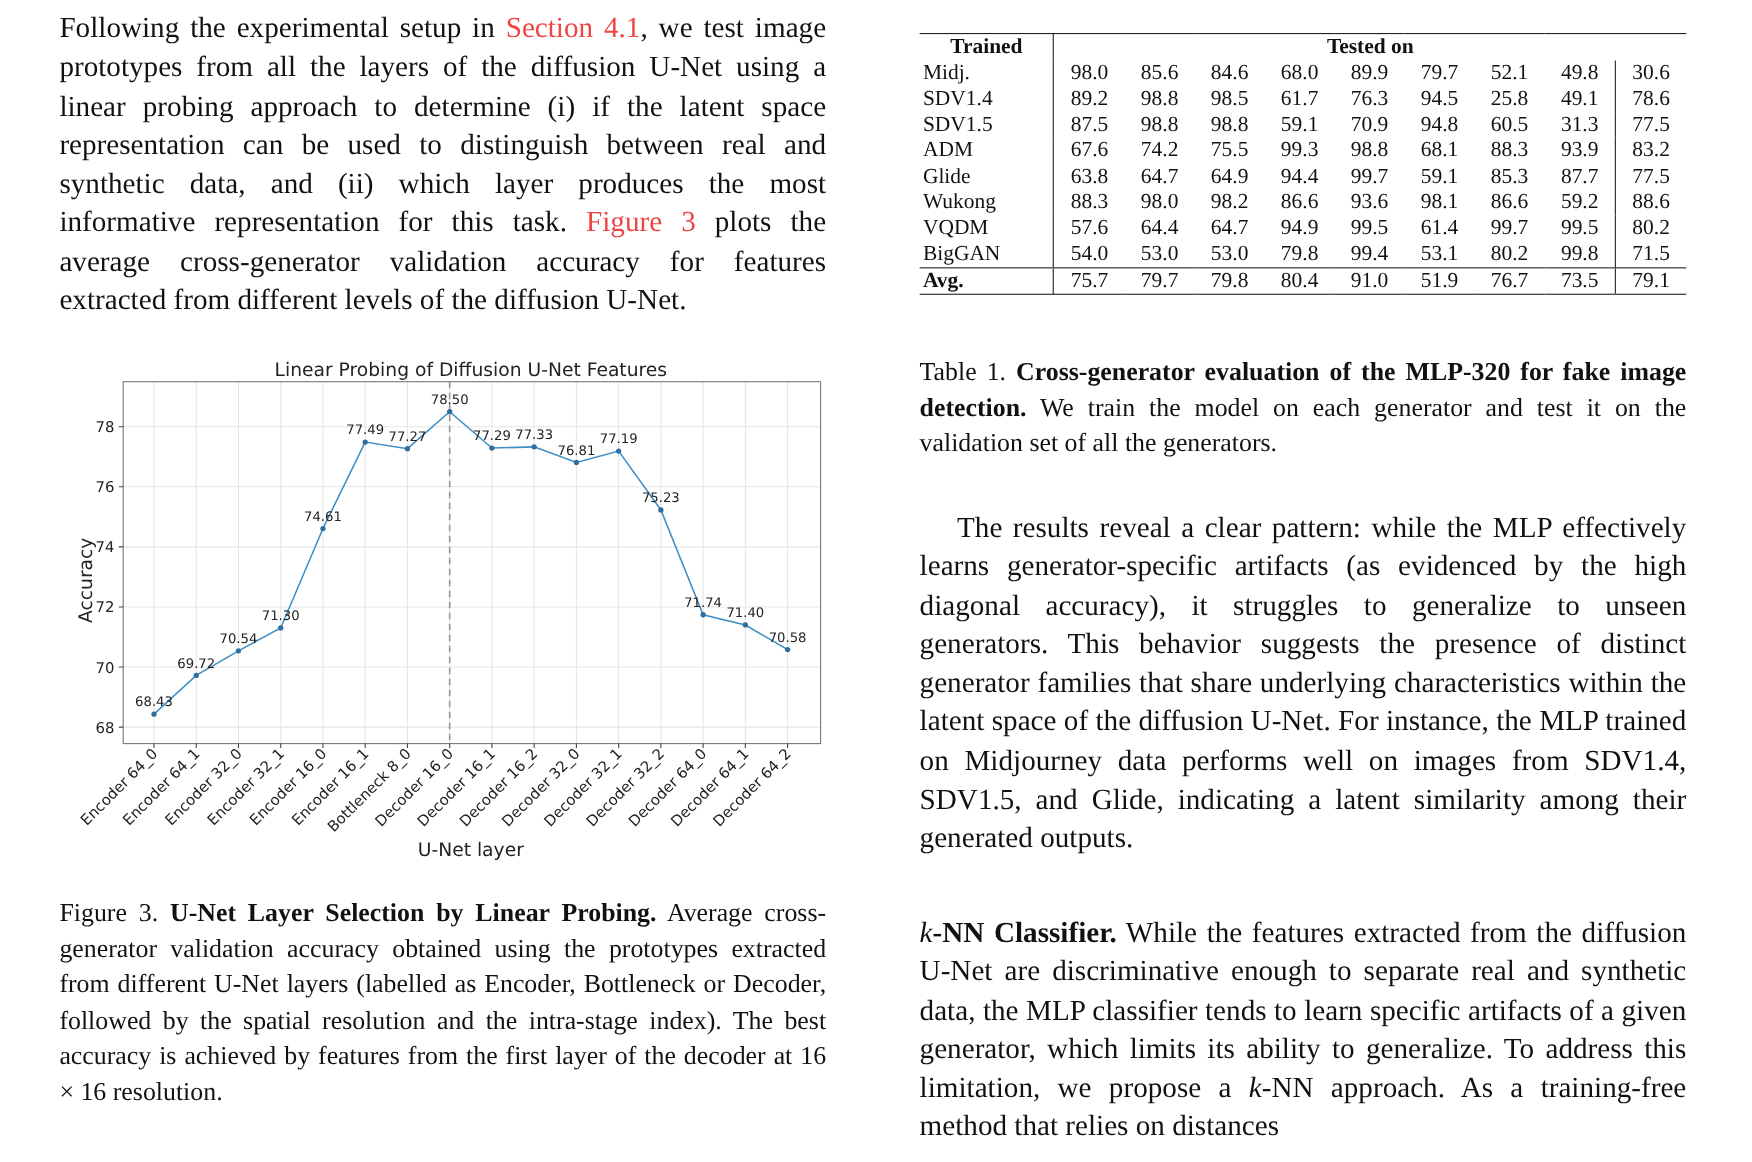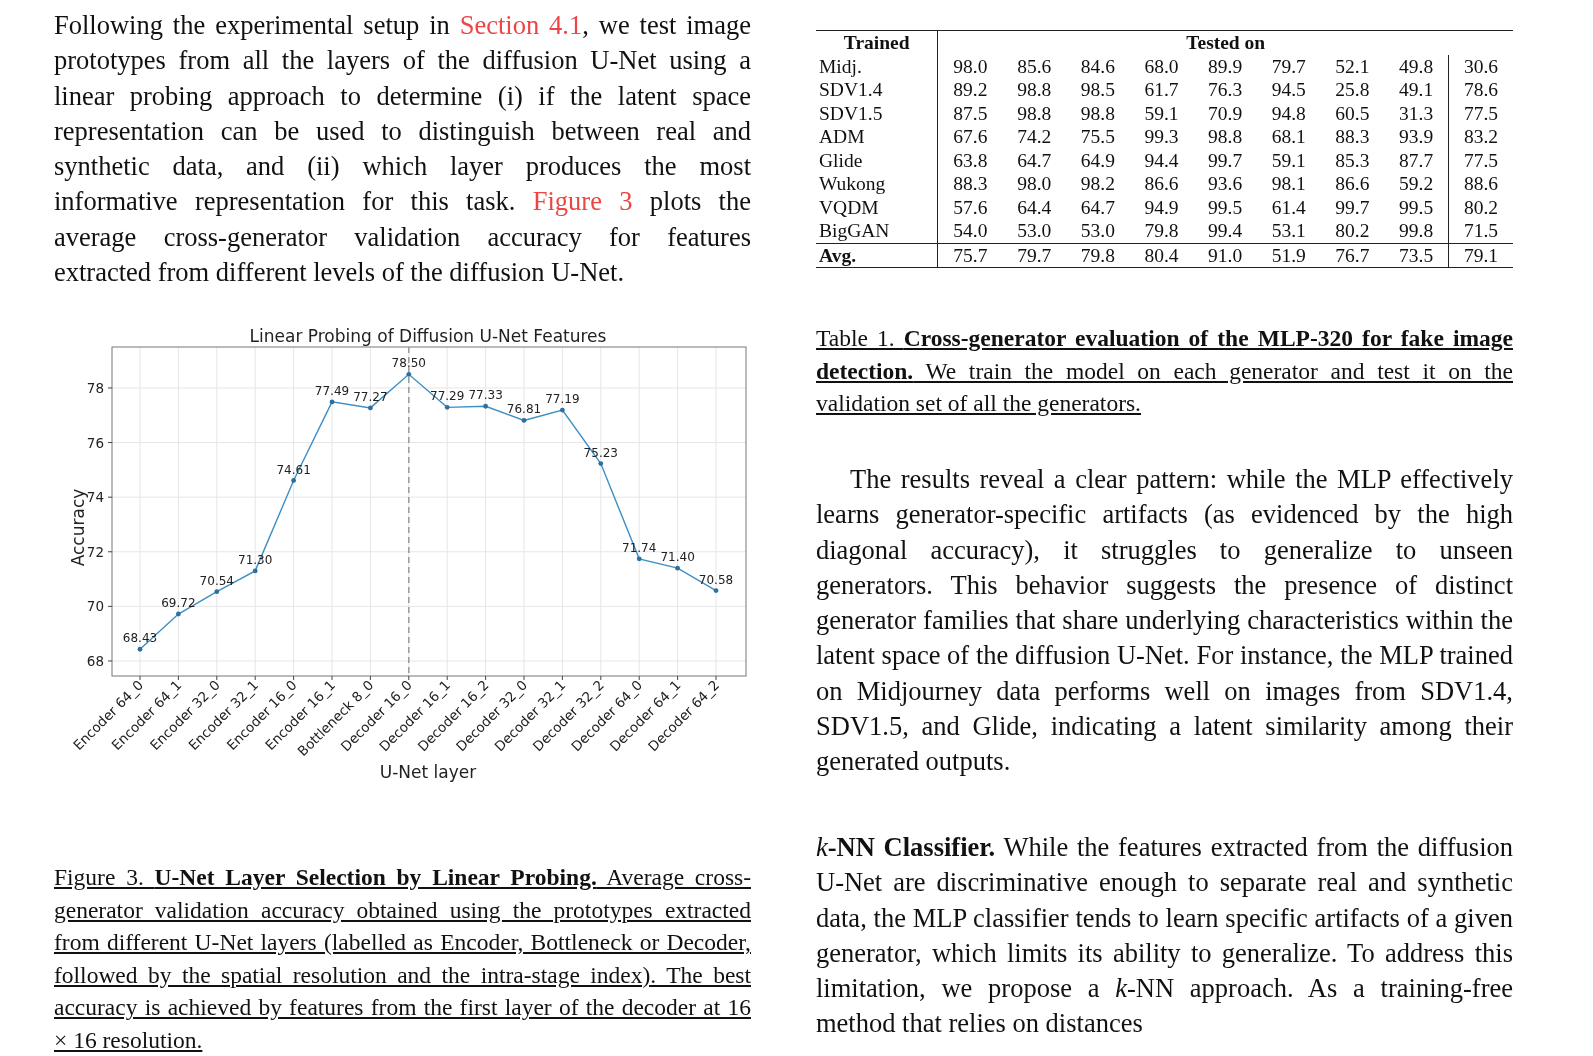--- a/index.html
+++ b/index.html
@@ -2,26 +2,26 @@
 <html><head>
 <meta charset="utf-8">
 <style>
   html, body { margin: 0; padding: 0; background: #ffffff; }
   body { width: 1593px; height: 1056px; position: relative; overflow: hidden;
          font-family: "Liberation Serif", "DejaVu Serif", serif; color: #111; }
   .col { position: absolute; }
   .para { font-size: 26.5px; line-height: 35.3px; text-align: justify; margin: 0; }
   .para .link { color: #ef4444; }
   .left-col { left: 54px; width: 697px; }
-  .right-col { left: 816px; width: 697px; }
+  .right-col { left: 836px; width: 697px; }
   #intro { top: 8px; }
   #chart-wrap { position: absolute; left: 54px; top: 318px; width: 700px; height: 475px; }
   #chart-svg { position: absolute; left: 0; top: 0; }
-  .fig-caption { font-size: 23.5px; line-height: 32.6px; text-align: justify; margin: 0; text-decoration: underline; }
-  #fig-caption { top: 861px; }
+  .fig-caption { font-size: 23.5px; line-height: 32.6px; text-align: justify; margin: 0; }
+  #fig-caption { top: 814px; }
   #table-wrap { top: 30px; }
   table.res { border-collapse: collapse; width: 697px; font-size: 19.5px; line-height: 23.5px; }
   table.res td, table.res th { padding: 0 3px; text-align: center; font-weight: normal; white-space: nowrap; }
   table.res .rowhead { text-align: left; padding-left: 3px; }
   table.res .bold { font-weight: bold; }
   table.res .vline { border-right: 1.2px solid #222; }
   table.res .vline-l { border-left: 1.2px solid #222; }
   table.res tr.top td, table.res tr.top th { border-top: 1.6px solid #222; }
   table.res tr.hdr2 td, table.res tr.hdr2 th { border-bottom: 1.2px solid #222; }
   table.res tr.avg td { border-top: 1.2px solid #222; border-bottom: 1.6px solid #222; }

